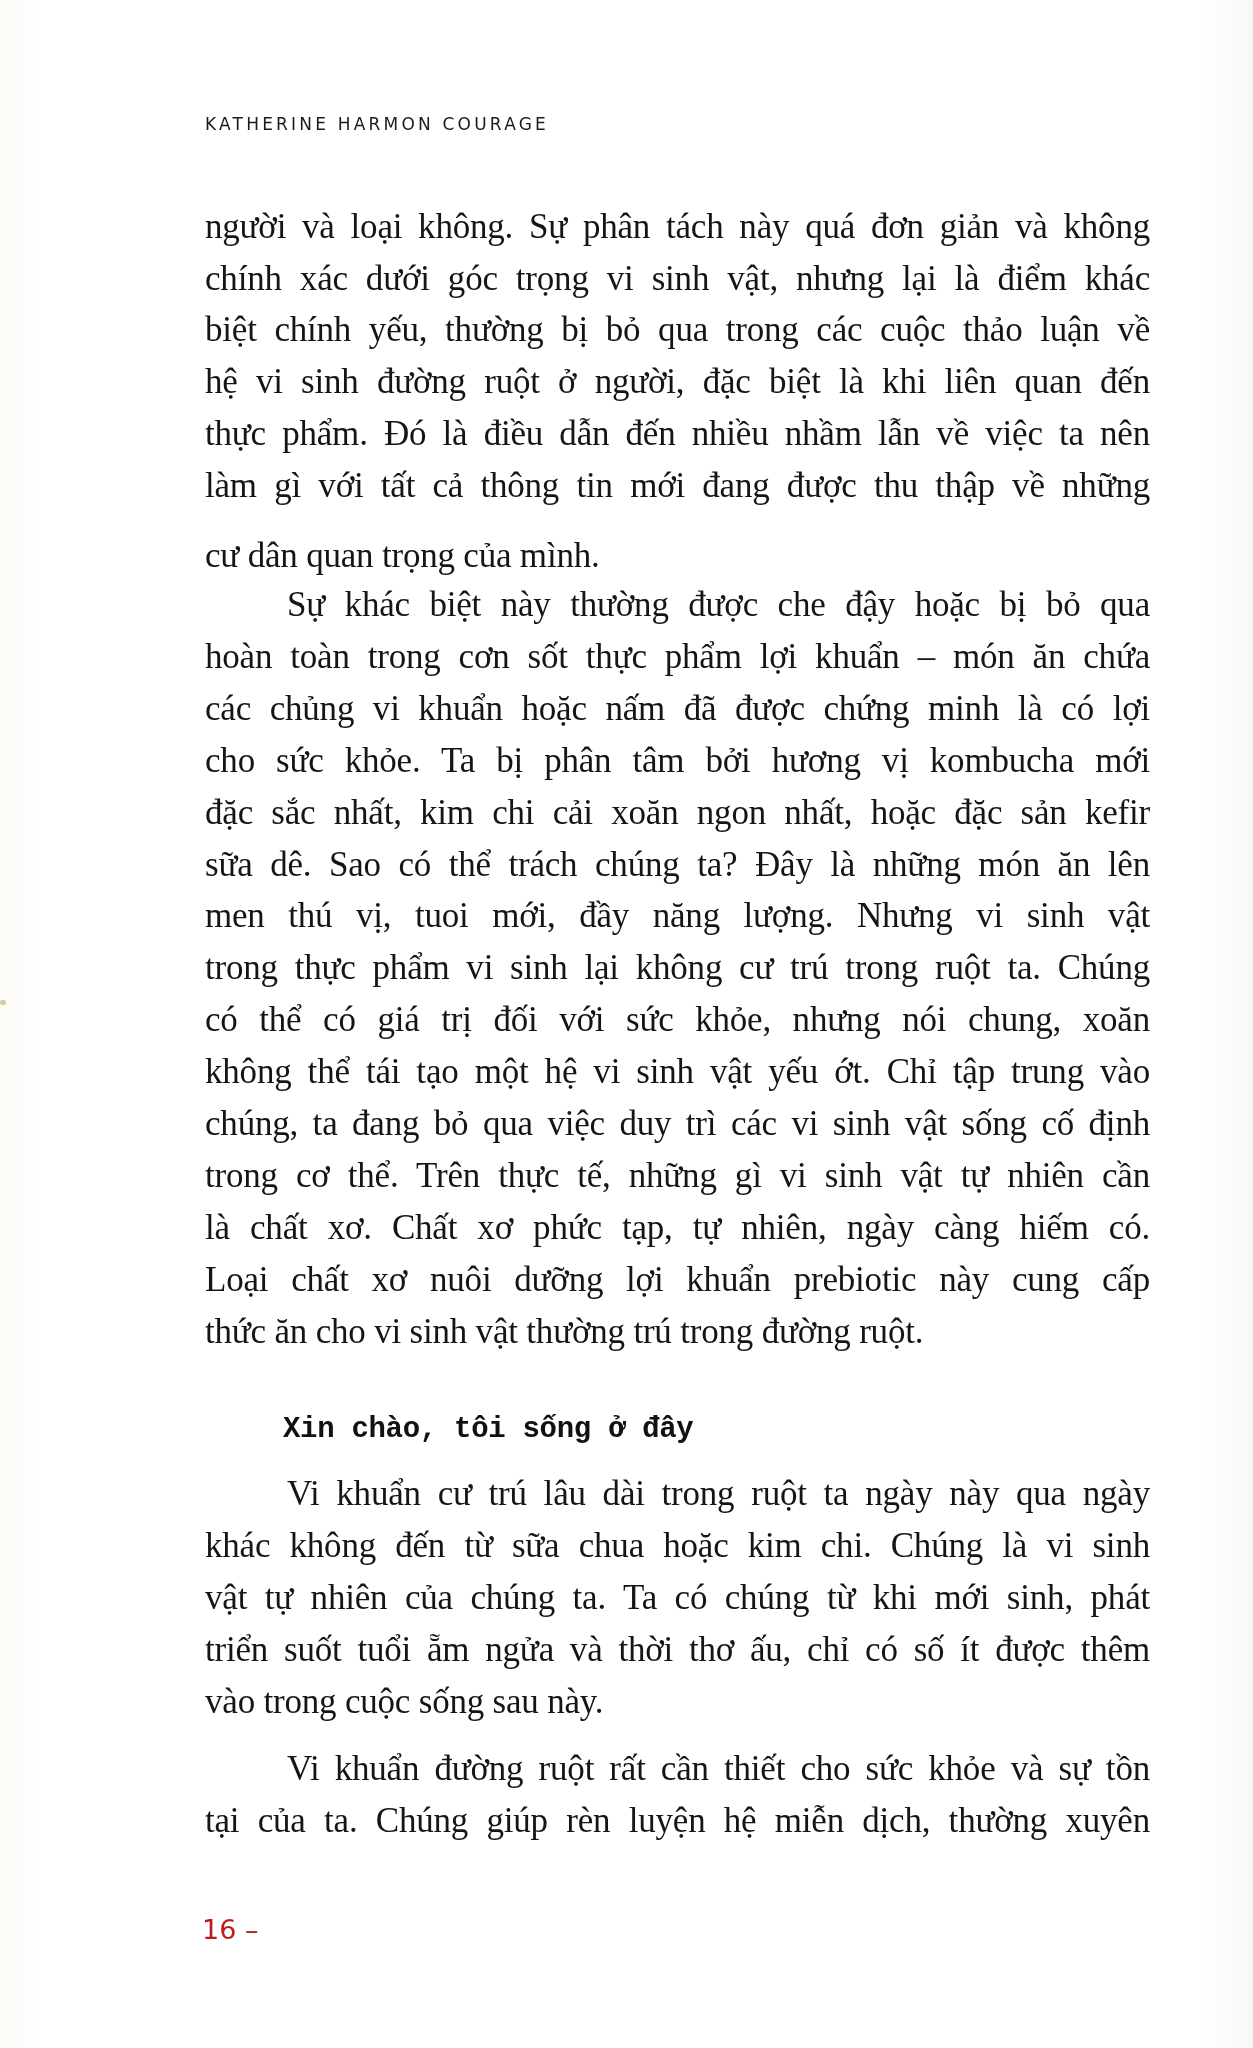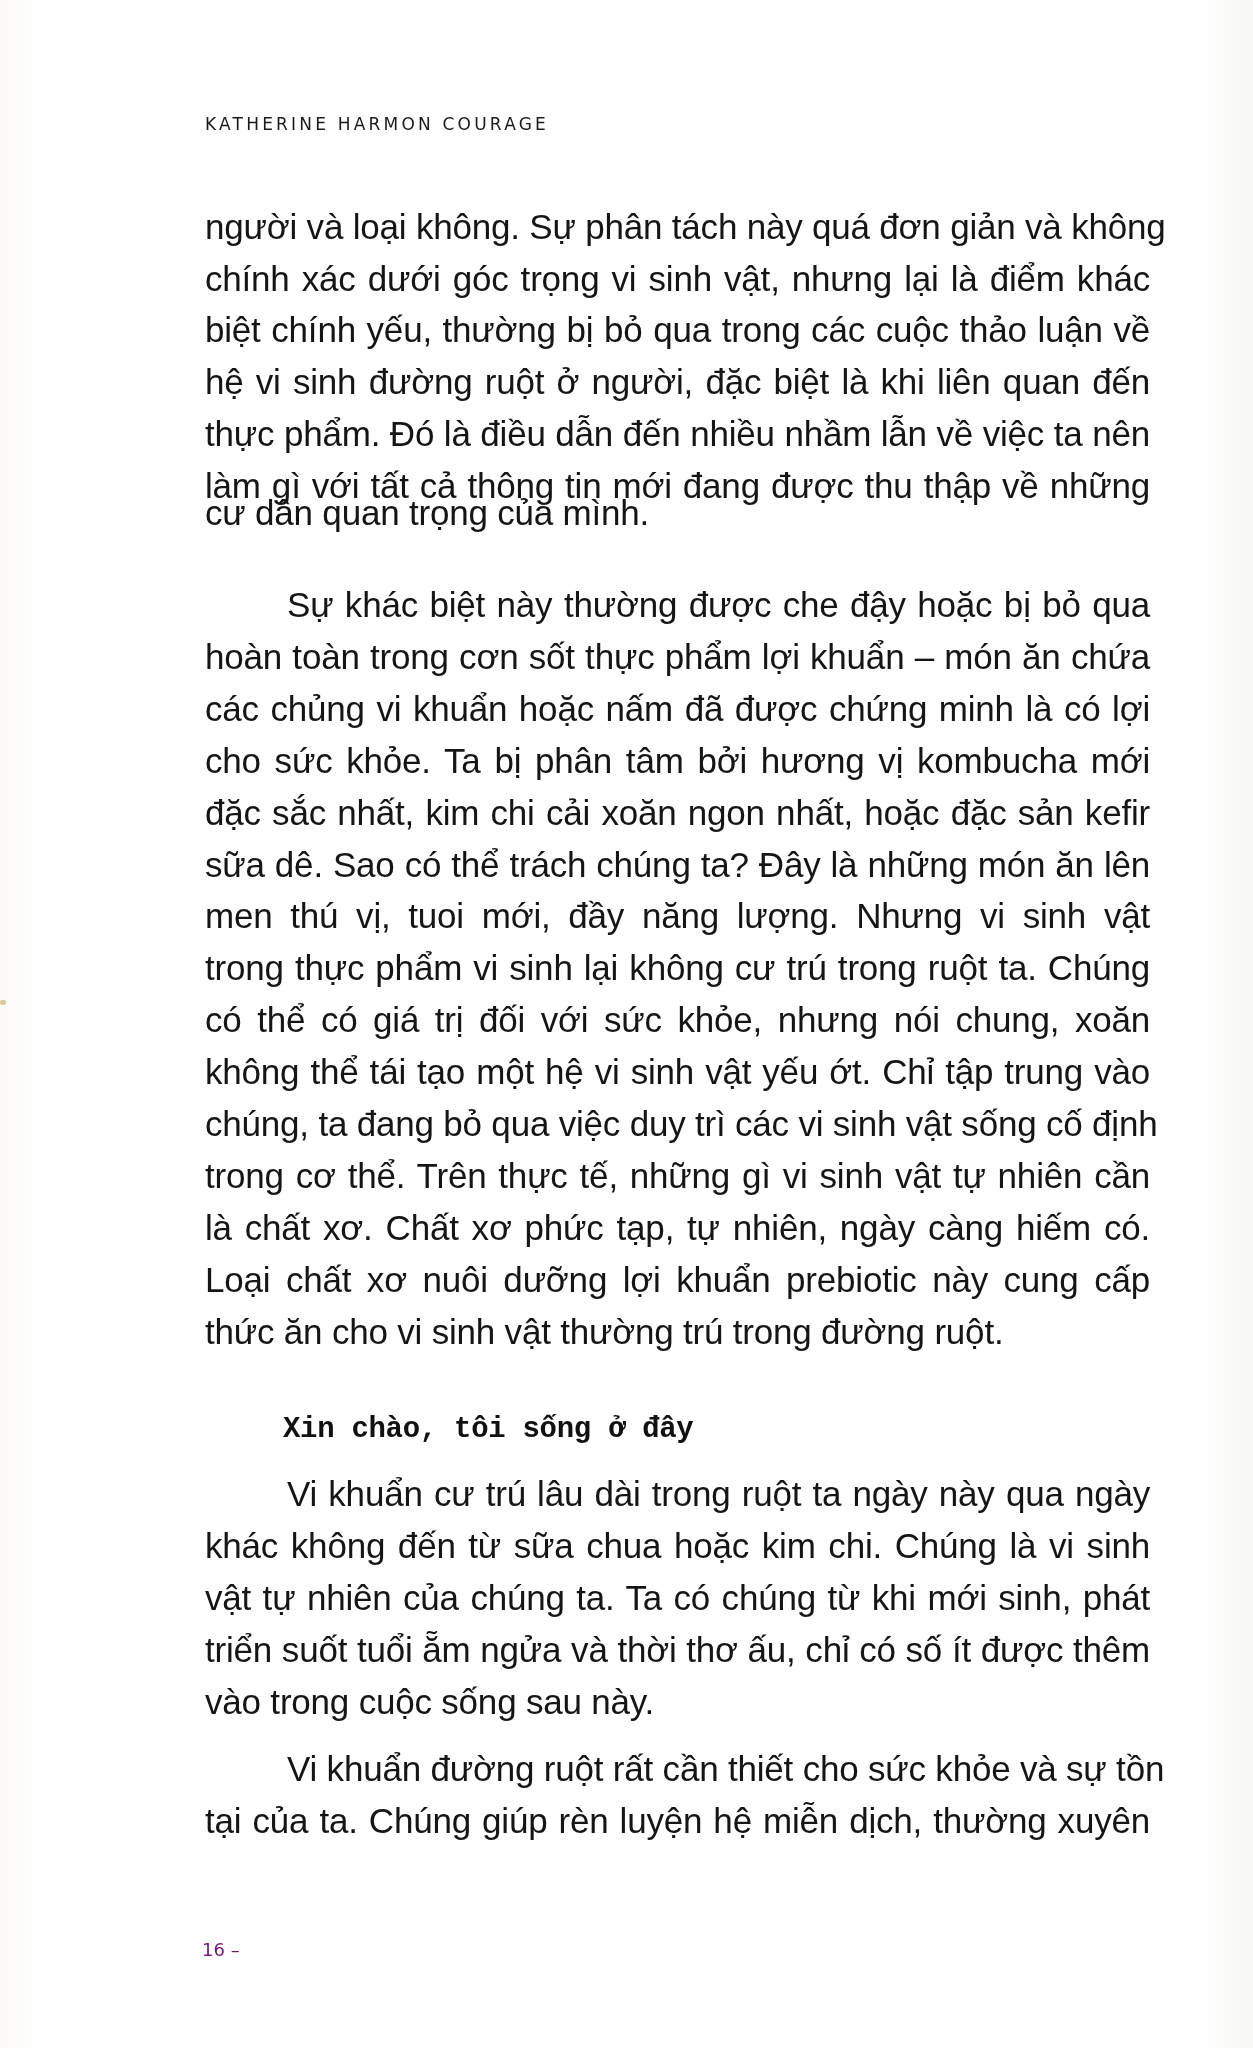--- a/index.html
+++ b/index.html
@@ -30,21 +30,21 @@
     letter-spacing: 3.2px;
     color: #1a1a1a;
     white-space: nowrap;
     line-height: 24px;
   }
   .line {
     position: absolute;
     left: 205px;
     width: 945px;
     height: 52px;
-    font-family: Liberation Sans, sans-serif;
+    font-family: Liberation Serif, serif;
     font-size: 35px;
     line-height: 52px;
     color: #151515;
     white-space: nowrap;
     text-align: justify;
     text-align-last: justify;
     letter-spacing: -0.2px;
   }
   .line.indent {
     left: 287px;
@@ -63,25 +63,24 @@
     line-height: 40px;
     color: #111111;
     white-space: nowrap;
     letter-spacing: -0.3px;
   }
   .folio {
     position: absolute;
     left: 202px;
     top: 1915px;
     font-family: "DejaVu Sans", "Liberation Sans", sans-serif;
-    font-size: 18px;
+    font-size: 27px;
     line-height: 30px;
-    color: #701a75;
+    color: #b91c1c;
     white-space: nowrap;
-    margin-top: 20px;
   }
   .edge-mark {
     position: absolute;
     left: 0;
     top: 1000px;
     width: 6px;
     height: 5px;
     background: #d9c9a0;
     border-radius: 2px;
   }
@@ -93,21 +92,21 @@
 
   <div class="running-head">KATHERINE HARMON COURAGE</div>
 
   <div>
     <div class="line" style="top:201px">người và loại không. Sự phân tách này quá đơn giản và không</div>
     <div class="line" style="top:253px">chính xác dưới góc trọng vi sinh vật, nhưng lại là điểm khác</div>
     <div class="line" style="top:304px">biệt chính yếu, thường bị bỏ qua trong các cuộc thảo luận về</div>
     <div class="line" style="top:356px">hệ vi sinh đường ruột ở người, đặc biệt là khi liên quan đến</div>
     <div class="line" style="top:408px">thực phẩm. Đó là điều dẫn đến nhiều nhầm lẫn về việc ta nên</div>
     <div class="line" style="top:460px">làm gì với tất cả thông tin mới đang được thu thập về những</div>
-    <div class="line last" style="top:487px">cư dân quan trọng của mình.</div>
+    <div class="line last" style="top:530px">cư dân quan trọng của mình.</div>
   </div>
 
   <div>
     <div class="line indent" style="top:579px">Sự khác biệt này thường được che đậy hoặc bị bỏ qua</div>
     <div class="line" style="top:631px">hoàn toàn trong cơn sốt thực phẩm lợi khuẩn – món ăn chứa</div>
     <div class="line" style="top:683px">các chủng vi khuẩn hoặc nấm đã được chứng minh là có lợi</div>
     <div class="line" style="top:735px">cho sức khỏe. Ta bị phân tâm bởi hương vị kombucha mới</div>
     <div class="line" style="top:787px">đặc sắc nhất, kim chi cải xoăn ngon nhất, hoặc đặc sản kefir</div>
     <div class="line" style="top:839px">sữa dê. Sao có thể trách chúng ta? Đây là những món ăn lên</div>
     <div class="line" style="top:890px">men thú vị, tuoi mới, đầy năng lượng. Nhưng vi sinh vật</div>

